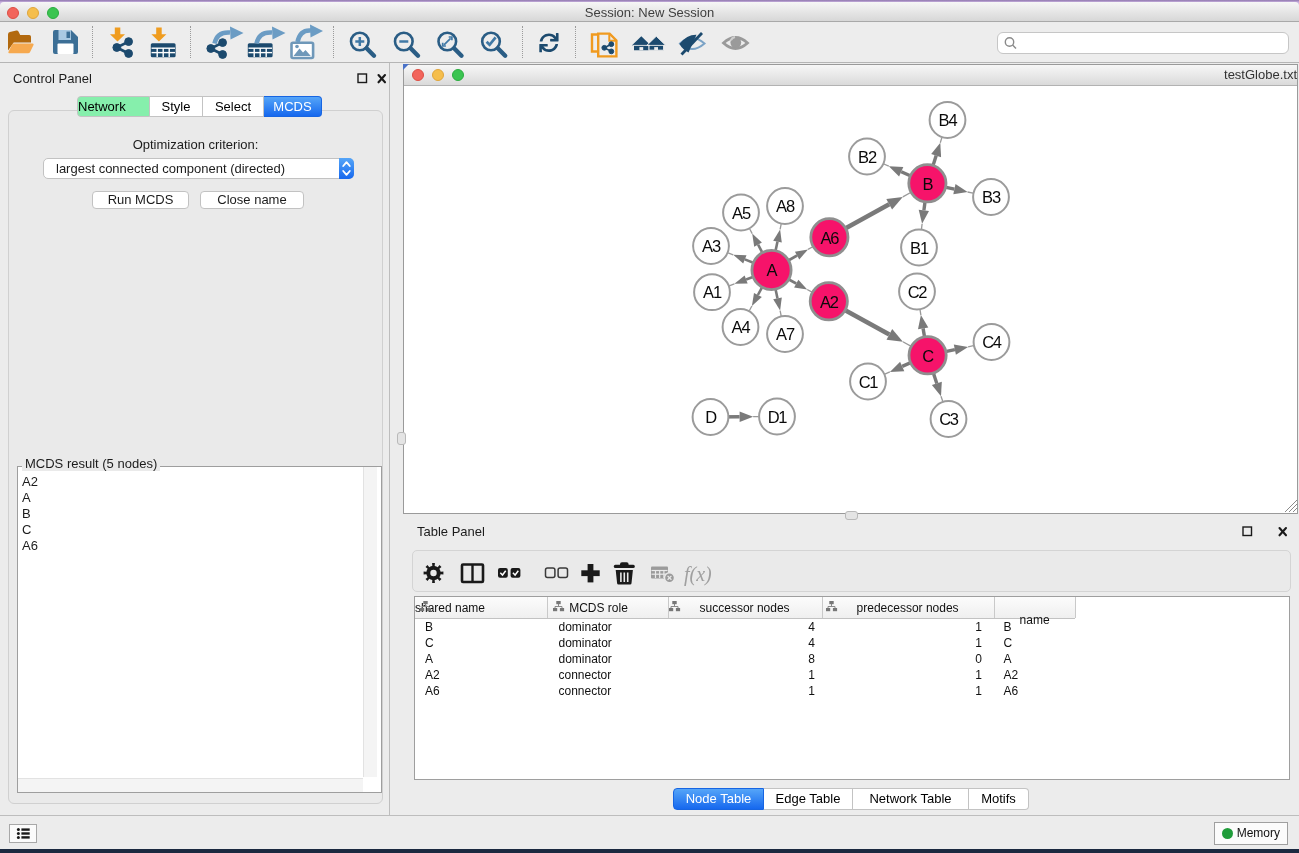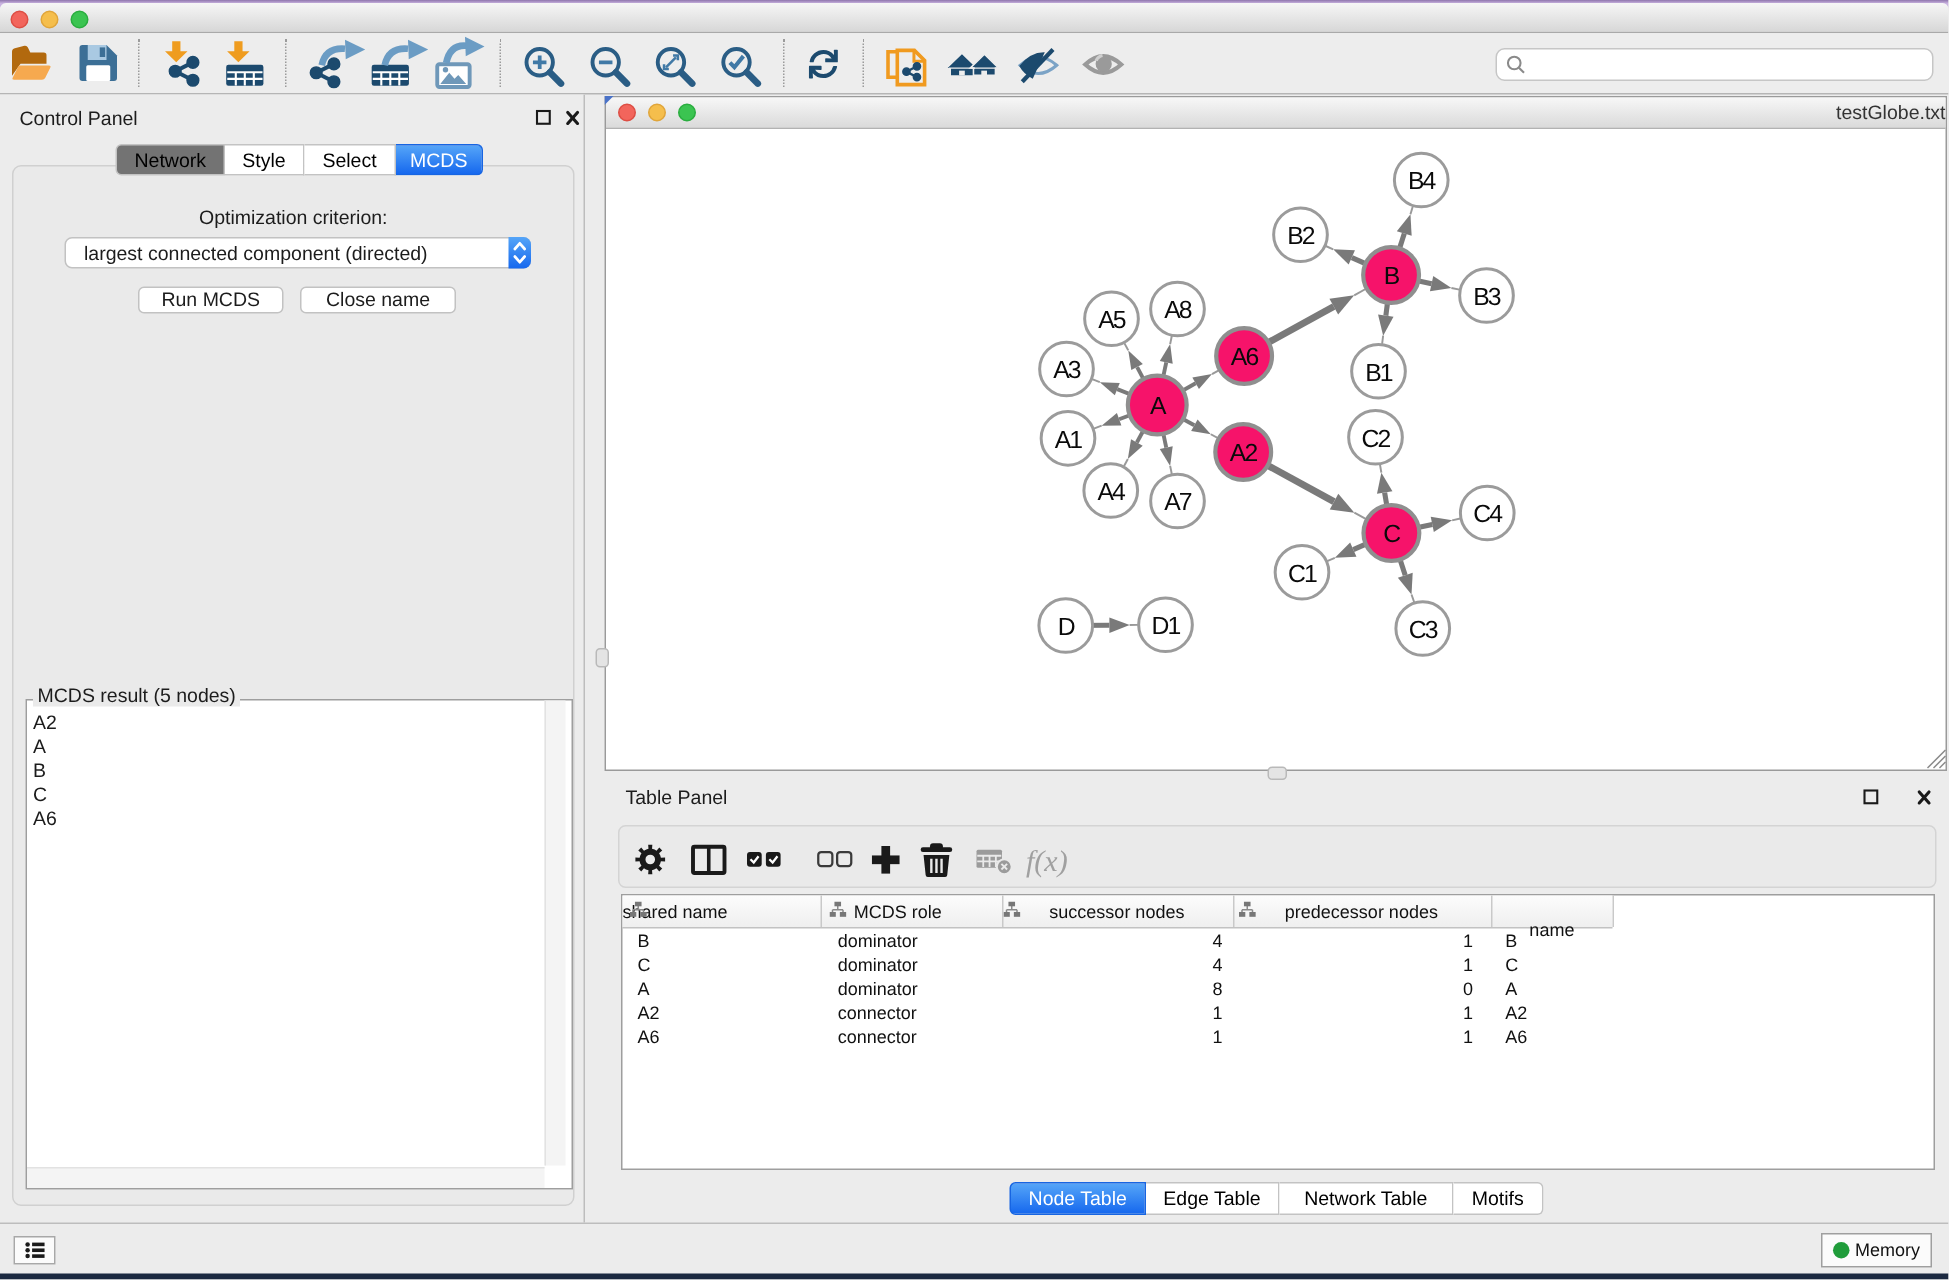--- a/index.html
+++ b/index.html
@@ -8,20 +8,21 @@
 .winbtn{position:absolute;width:12px;height:12px;border-radius:50%}
 .txt13{font-size:13px;color:#1c1c1c}
 </style></head><body>
 
 <div class="abs" style="left:0;top:0;width:1299px;height:5px;background:linear-gradient(#8f76ad,#c9b2e0 45%,#c9b2e0)"></div>
 
 <div class="abs" style="left:0;top:2px;width:1299px;height:20px;background:linear-gradient(#f6f6f6,#d7d7d7);border-bottom:1px solid #a9a9a9;border-radius:4px 4px 0 0">
   <div class="winbtn" style="left:7px;top:5px;background:#f2655c;border:1px solid #dd4e44"></div>
   <div class="winbtn" style="left:27px;top:5px;background:#f5be4c;border:1px solid #e0a53a"></div>
   <div class="winbtn" style="left:47px;top:5px;background:#3bc451;border:1px solid #2aad3f"></div>
+  <div class="abs" style="left:0;top:3px;width:1299px;text-align:center;font-size:13px;color:#404040">Session: New Session</div>
 </div>
 
 <div class="abs" style="left:0;top:23px;width:1299px;height:40px;background:#ededed;border-bottom:1px solid #b5b5b5"></div>
 <svg class="abs" style="left:0;top:22px" width="1299" height="40">
 
   <path d="M8,28.5 L8,12.5 Q8,10.6 9.9,10.1 L16.3,8.5 Q17.9,8.2 18.6,9.7 L20.2,13 L29.2,13 Q31,13 31,14.8 L31,20.5 L13.7,20.5 Z" fill="#b2690e"></path>
   <path d="M13.4,21.6 L32.5,21.6 Q34.2,21.6 33.5,23.1 L30.1,30 Q29.5,31.2 28,31.2 L9.4,31.2 Q7.8,31.2 8.5,29.7 L12,22.7 Q12.5,21.6 13.4,21.6 Z" fill="#f6a94f"></path>
 
   <path d="M55,8 L71,8 L78,15 L78,30 Q78,32 76,32 L55,32 Q53,32 53,30 L53,10 Q53,8 55,8 Z" fill="#3c6f96"></path>
   <rect x="58.5" y="8" width="12.5" height="10" fill="#a9c9e2"></rect>
@@ -152,21 +153,21 @@
   <rect x="3" y="2" width="8.5" height="8.5" fill="none" stroke="#1a1a1a" stroke-width="1.4"></rect>
   <g stroke="#1a1a1a" stroke-width="2.1" stroke-linecap="round">
       <line x1="23.5" y1="3" x2="30" y2="10.3"></line>
       <line x1="30" y1="3" x2="23.5" y2="10.3"></line>
     </g>
 </svg>
 
 <div class="abs" style="left:8px;top:110px;width:375px;height:694px;background:#eaeaea;border:1px solid #d0d0d0;border-radius:6px"></div>
 
 <div class="abs" style="left:77px;top:96px;height:21px;display:flex;font-size:13px">
-  <div style="width:73px;background:#737373;border:1px solid #c3c3c3;border-radius:4px 0 0 4px;text-align:center;line-height:19px">Network</div>
+  <div style="width:73px;background:#86efac;border:1px solid #c3c3c3;border-radius:4px 0 0 4px;line-height:19px">Network</div>
   <div style="width:53px;background:#fff;border:1px solid #c3c3c3;border-left:none;text-align:center;line-height:19px">Style</div>
   <div style="width:61px;background:#fff;border:1px solid #c3c3c3;border-left:none;text-align:center;line-height:19px">Select</div>
   <div style="width:58px;background:linear-gradient(#55a5f8,#1668ee);border:1px solid #1765e2;border-left:none;border-radius:0 4px 4px 0;text-align:center;line-height:19px;color:#fff">MCDS</div>
 </div>
 
 <div class="abs txt13" style="left:8px;top:137px;width:375px;text-align:center">Optimization criterion:</div>
 <div class="abs" style="left:43px;top:158px;width:311px;height:21px;background:#fff;border:1px solid #c2c2c2;border-radius:5px"></div>
 <div class="abs" style="left:339px;top:158px;width:15px;height:21px;background:linear-gradient(#55a5f8,#1668ee);border-radius:0 5px 5px 0"></div>
 <svg class="abs" style="left:339px;top:158px" width="15" height="21">
   <path d="M4.2,8 L7.5,4.2 L10.8,8" fill="none" stroke="#fff" stroke-width="1.8" stroke-linecap="round" stroke-linejoin="round"></path>

